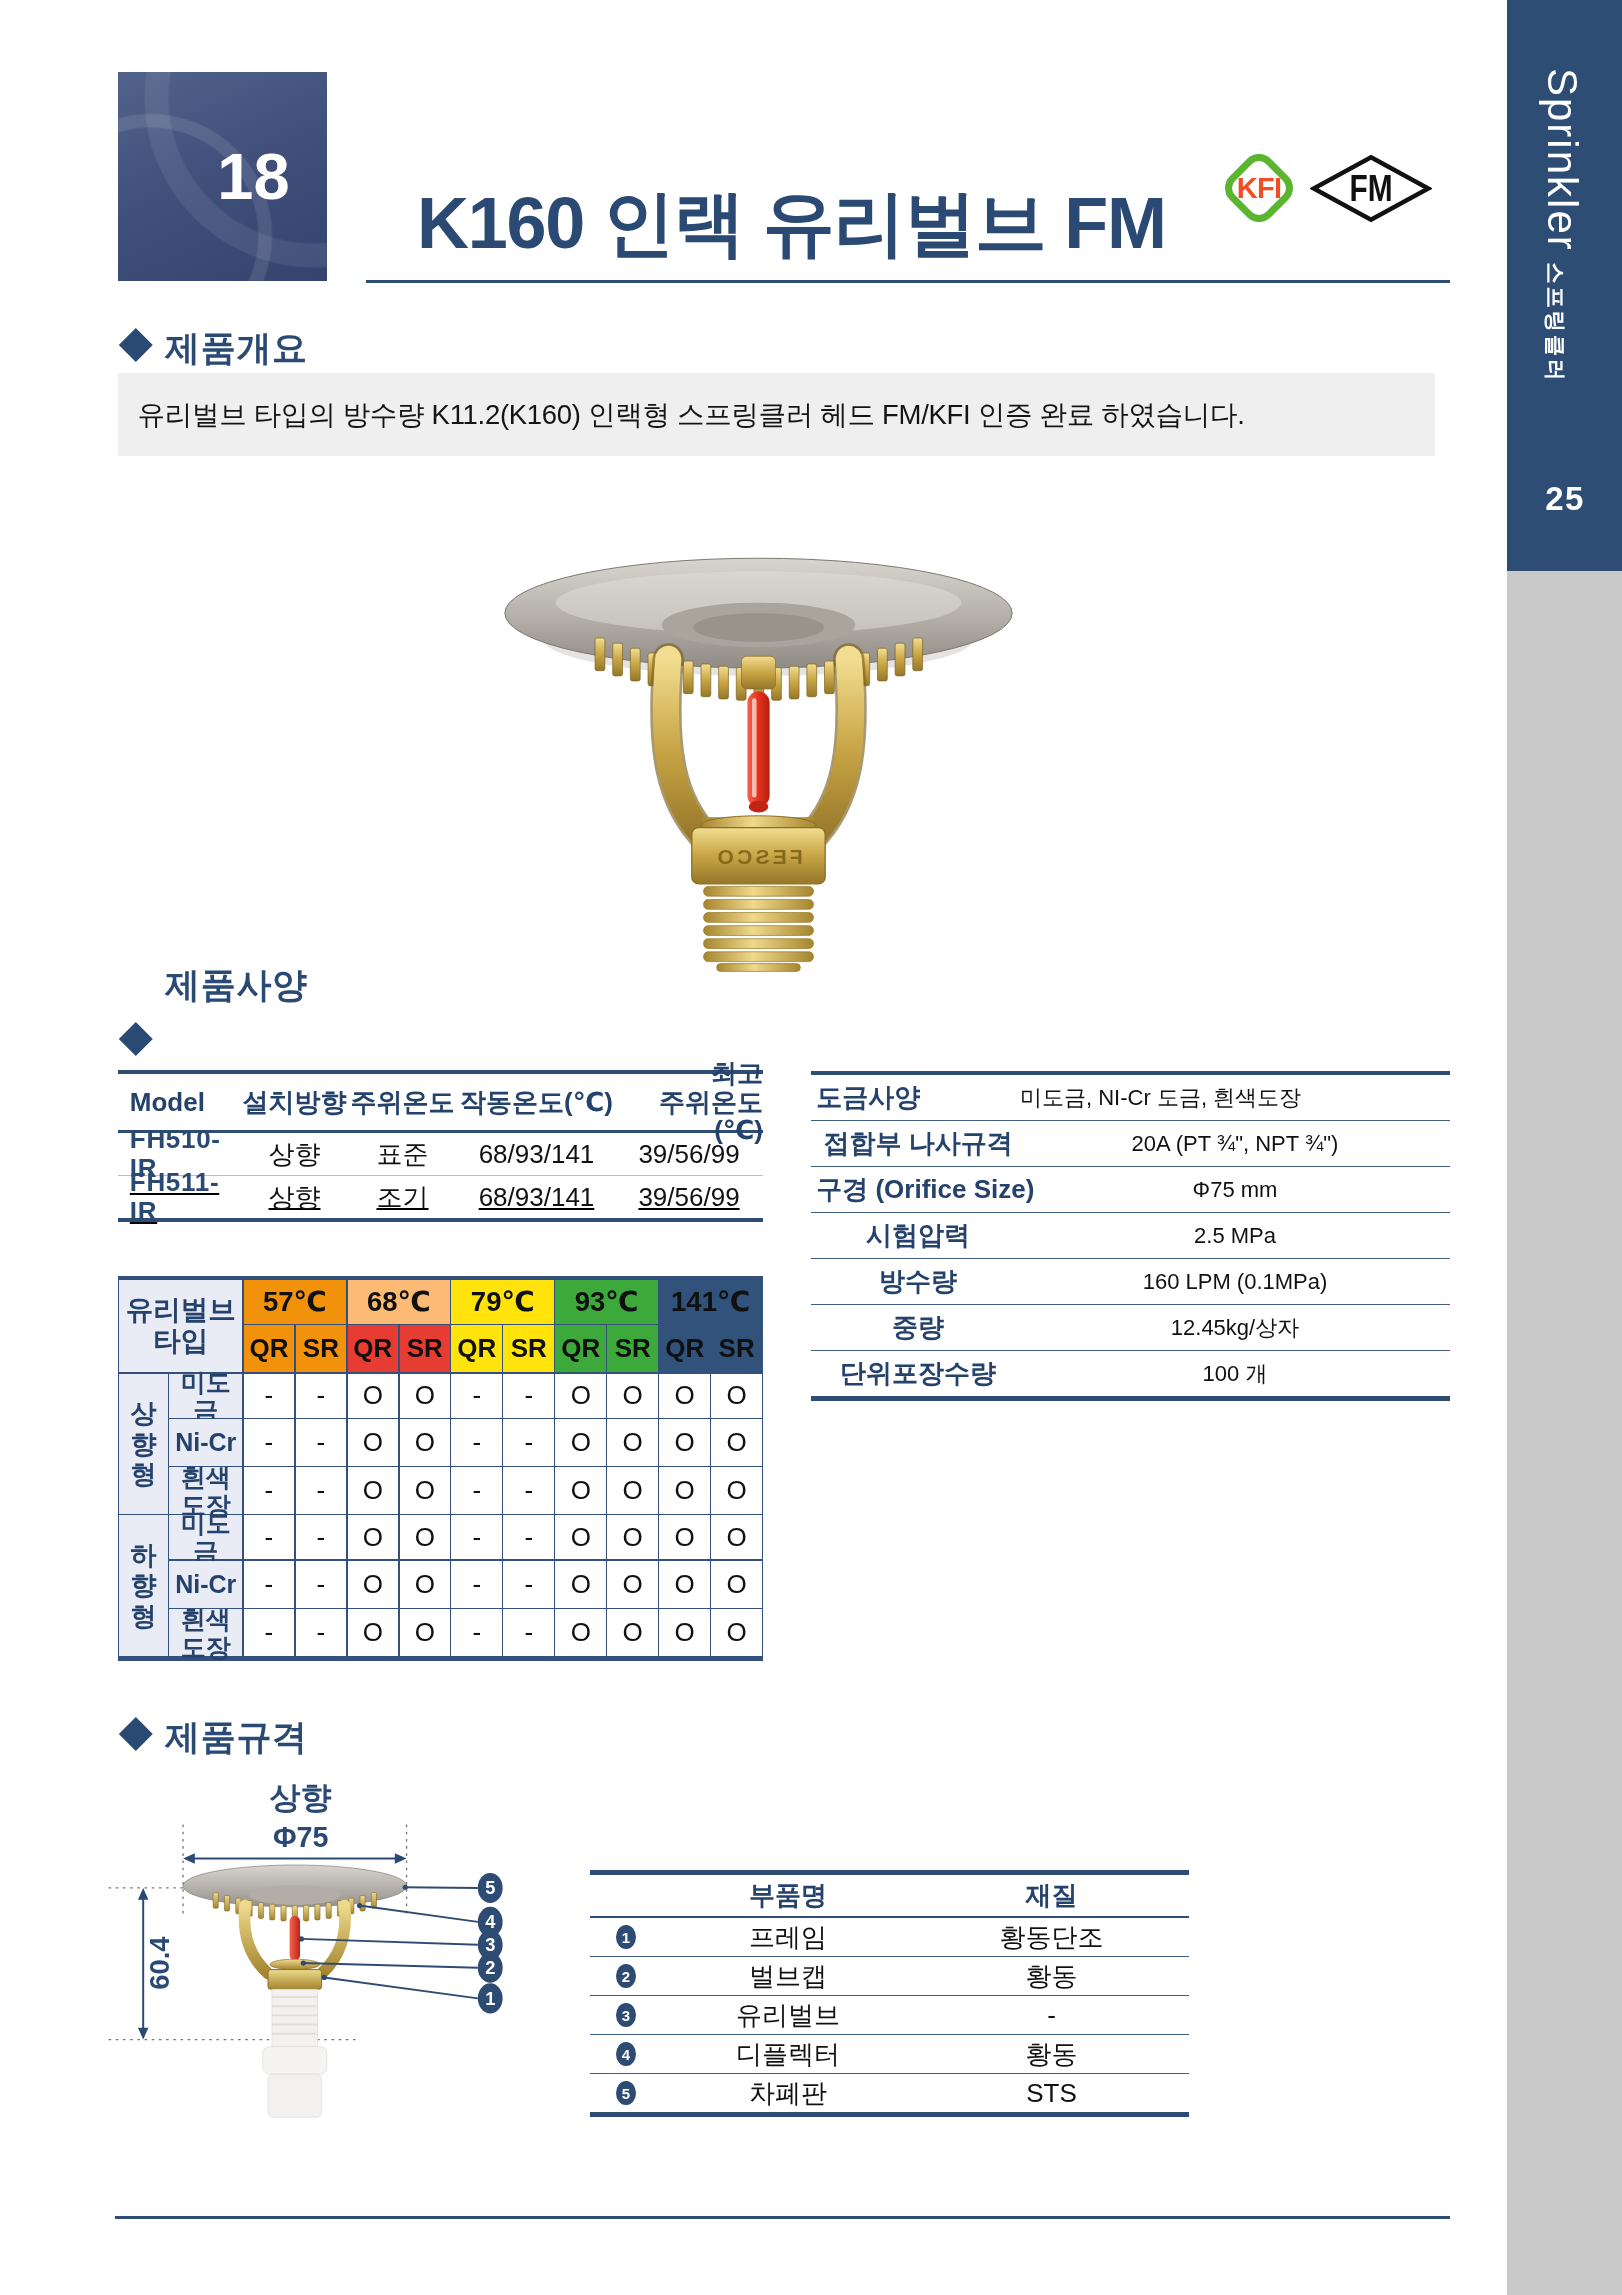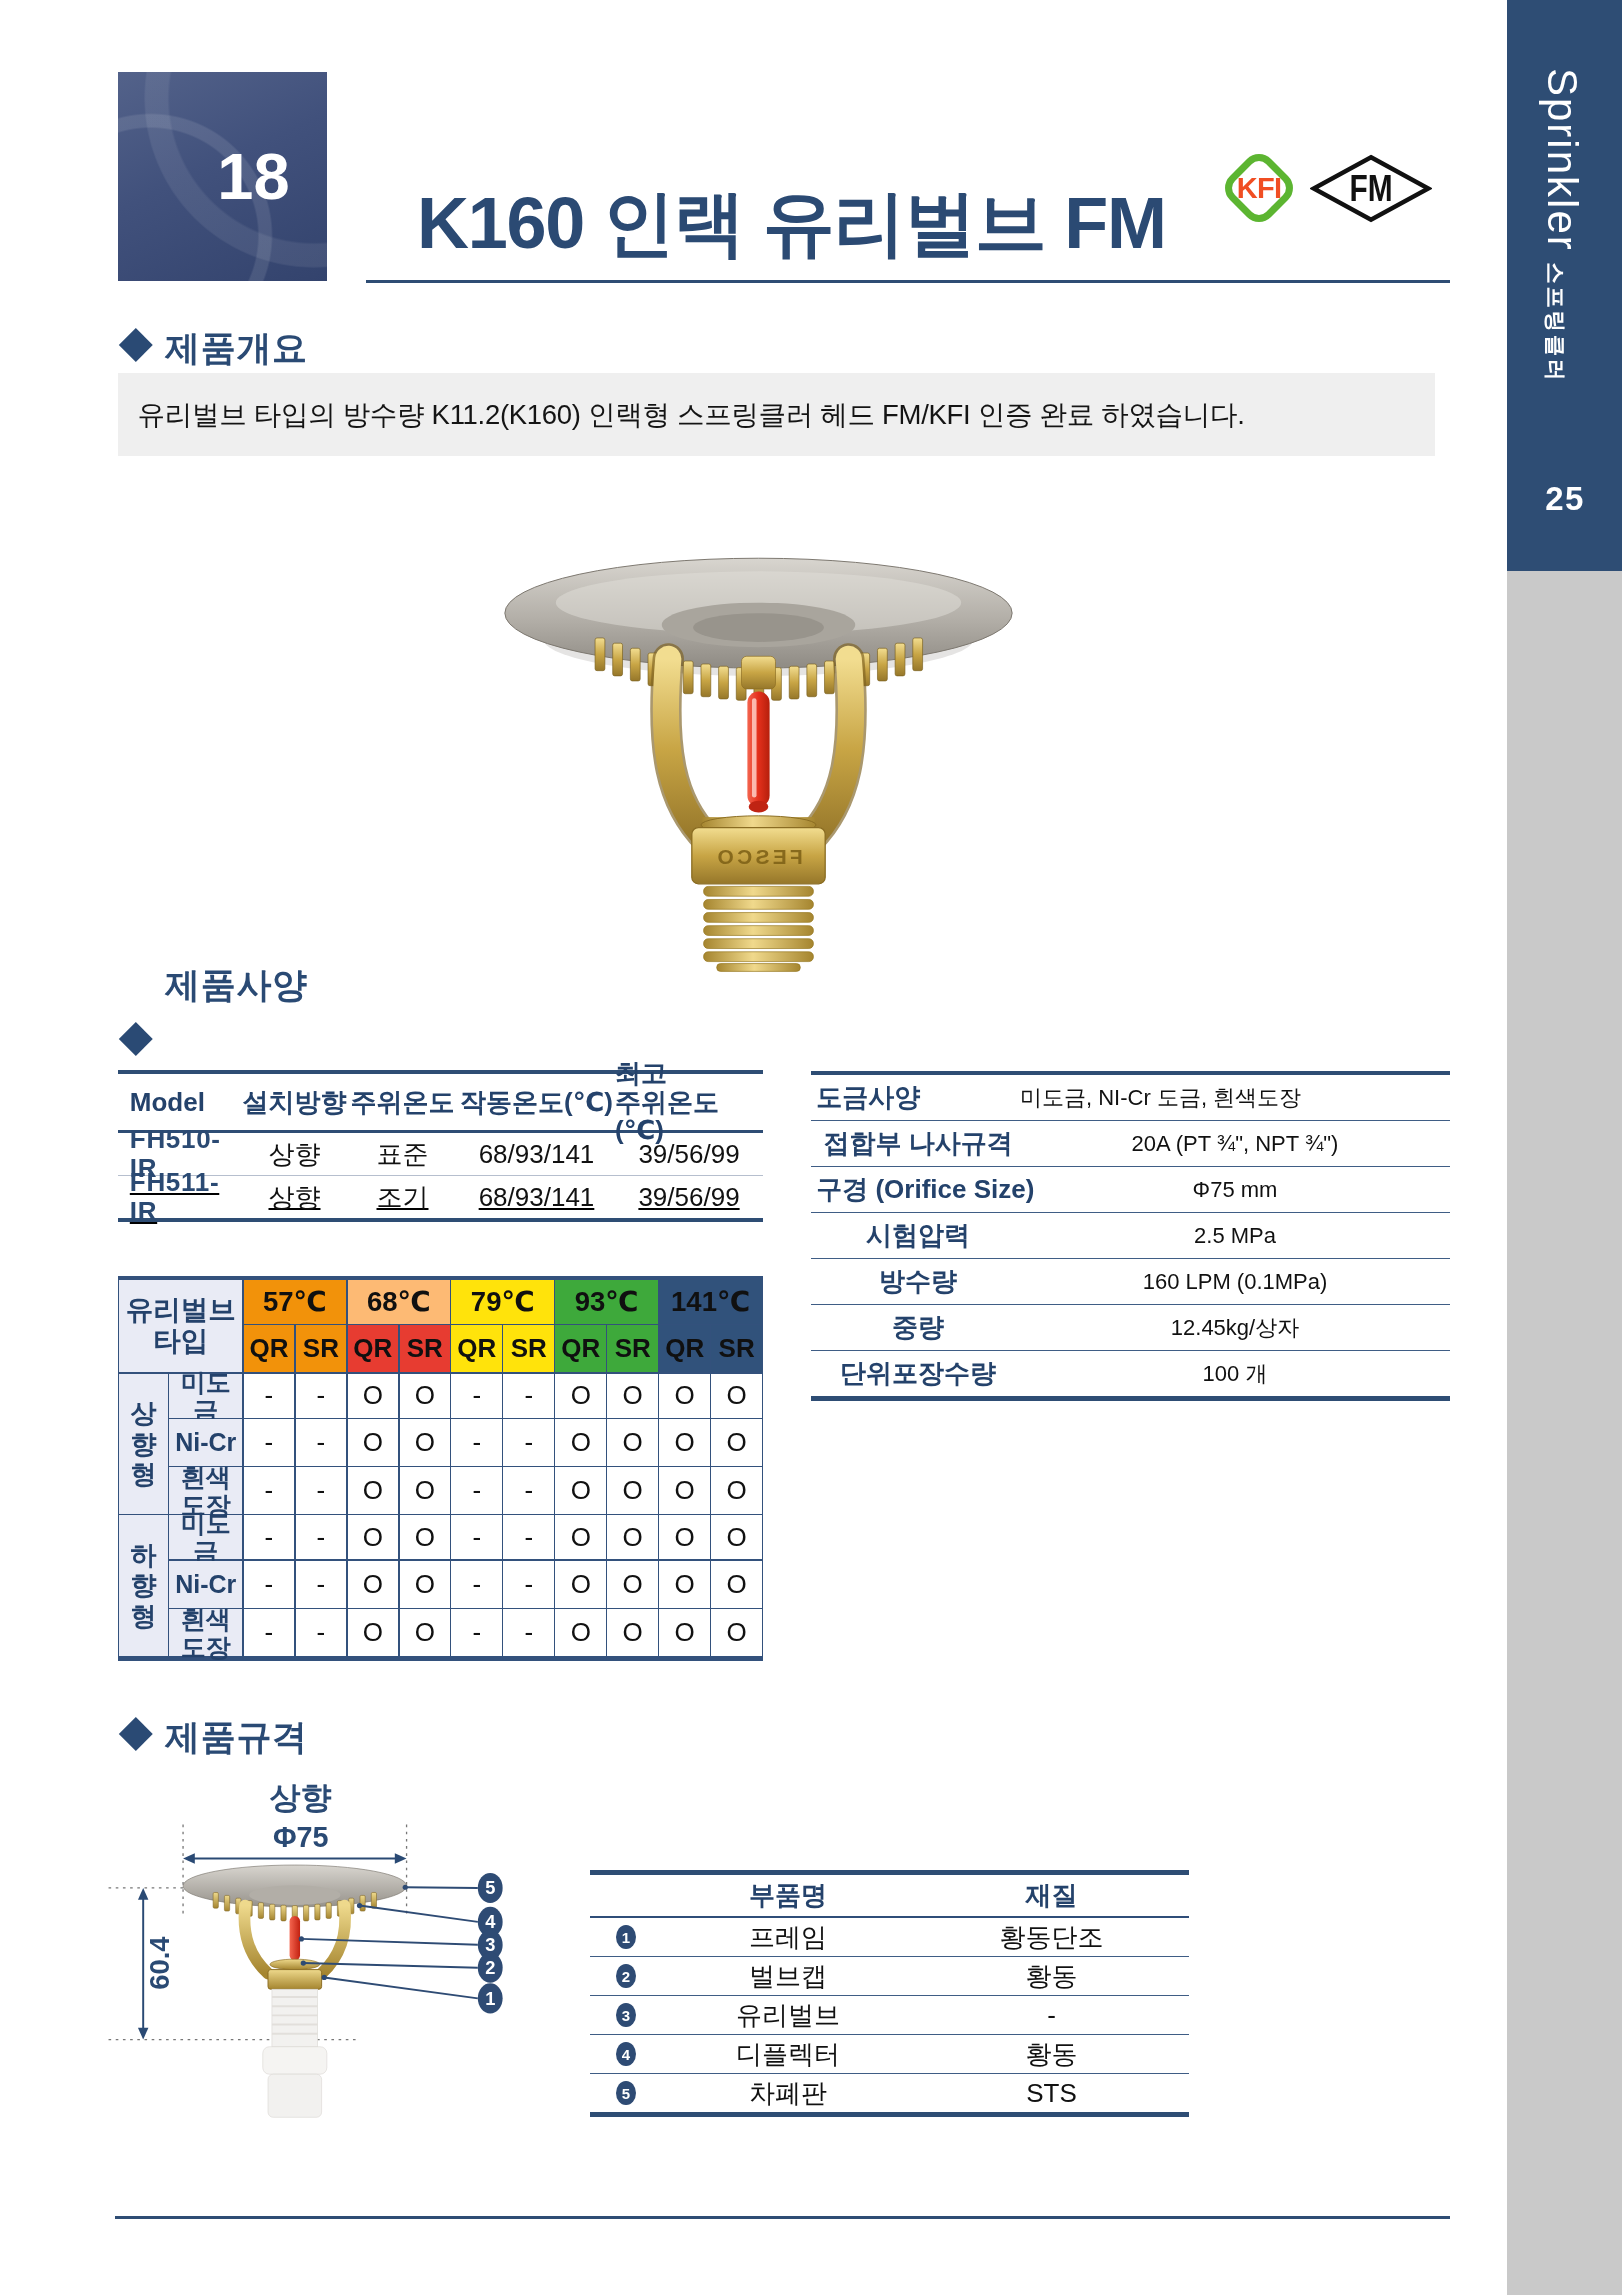--- a/index.html
+++ b/index.html
@@ -39,21 +39,21 @@
                 display:flex;align-items:center;box-sizing:border-box;padding-left:19.6px;}
   .overview-box .txt{font-size:27.5px;color:#141414;letter-spacing:-0.3px;}
   
   .abs{position:absolute;}
   
   .model-table{position:absolute;left:118px;top:1070px;width:645px;border-top:4.6px solid #2e4d74;border-bottom:4.6px solid #2e4d74;box-sizing:border-box;}
   .m-row{display:flex;align-items:center;}
   .m-head{height:56px;border-bottom:3.9px solid #2e4d74;}
   .m-data{height:42px;}
   .m-data + .m-data{border-top:1.3px solid #b6bfce;text-decoration:underline;}
-  .m-cell{display:flex;align-items:center;justify-content:center;text-align:left;white-space:pre-line;line-height:1.1;}
+  .m-cell{display:flex;align-items:center;justify-content:center;text-align:right;white-space:pre-line;line-height:1.1;}
   .m-cell.c0{width:124px;justify-content:flex-start;text-align:left;padding-left:11.8px;box-sizing:border-box;}
   .m-cell.c1{width:105px;}.m-cell.c2{width:111px;}.m-cell.c3{width:157px;}.m-cell.c4{flex:1;}
   .m-head .m-cell{font-size:26px;font-weight:700;color:#24426b;}
   .m-data .m-cell{font-size:26px;color:#111;}
   .m-data .m-cell.c0{font-weight:700;color:#2b4a73;letter-spacing:0.7px;}
   
   .temp-table{position:absolute;left:118px;top:1276px;width:645px;box-sizing:border-box;
               display:grid;gap:1.3px;background:#33517c;
               border:1.3px solid #33517c;border-top-width:4.6px;border-bottom-width:5.2px;
               grid-template-columns:49px 73px repeat(10,1fr);

